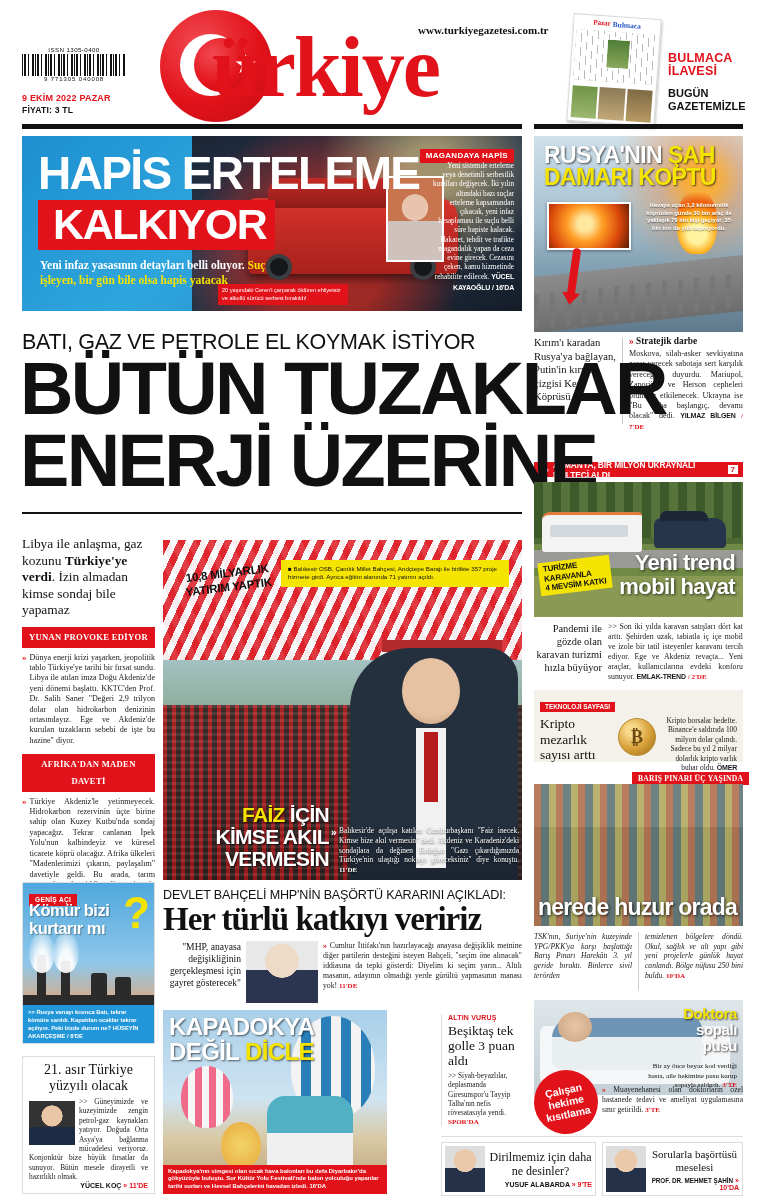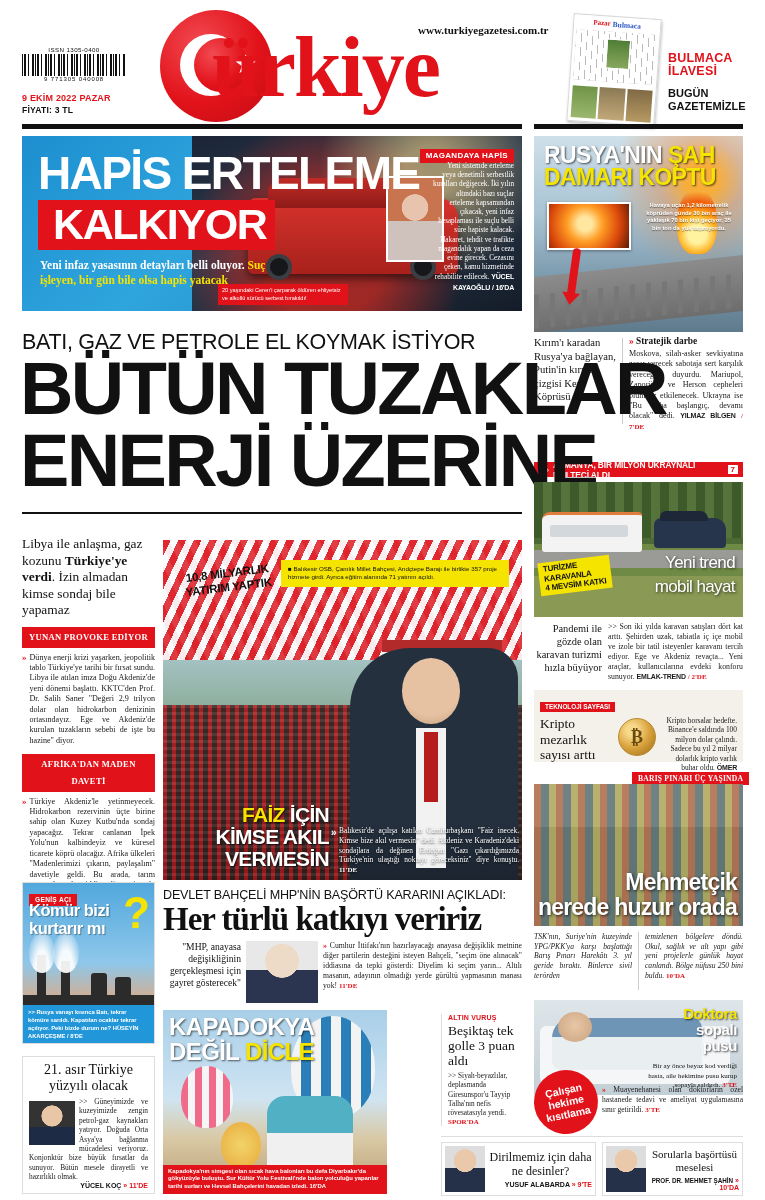--- a/index.html
+++ b/index.html
@@ -247,21 +247,21 @@
      background:repeating-linear-gradient(to right,#3d5a2a 0 9px,#55733a 9px 18px); }
   .car-road { position:absolute; left:0; top:68px; width:209px; height:18px; background:#9a9a96; }
   .caravan { position:absolute; left:8px; top:30px; width:100px; height:40px; background:#f3f3f3;
      border-radius:8px 4px 3px 3px; border-top:3px solid #e07c3c; }
   .caravan:after { content:""; position:absolute; left:8px; top:10px; width:78px; height:12px; background:#d3d8dc; border-radius:2px;}
   .car-suv { position:absolute; left:120px; top:36px; width:72px; height:30px; background:#26344c; border-radius:7px 12px 4px 4px;}
   .car-suv:before { content:""; position:absolute; left:6px; top:-7px; width:48px; height:10px; background:#1d2738; border-radius:6px 8px 0 0;}
   .car-badge { position:absolute; left:5px; bottom:26px; background:#f5e400; padding:2px 5px; transform:rotate(-7deg); }
   .car-badge div { font-size:8px; font-weight:bold; color:#111; line-height:9.5px; letter-spacing:-.2px; }
   .car-h { position:absolute; right:8px; bottom:18px; text-align:right; }
-  .car-h div { font-size:17px; font-weight:normal; color:#fff; line-height:24px; letter-spacing:-.6px; text-shadow:1px 1px 3px rgba(0,0,0,.7);}
+  .car-h div { font-size:22px; font-weight:bold; color:#fff; line-height:24px; letter-spacing:-.6px; text-shadow:1px 1px 3px rgba(0,0,0,.7);}
   .car-under { position:absolute; left:534px; top:622px; width:209px; height:62px; display:flex; gap:6px; }
   .car-lead { width:68px; font-family:"Liberation Serif",serif; font-size:10.4px; line-height:13px; color:#111; text-align:right; }
   .car-txt { flex:1; font-family:"Liberation Serif",serif; font-size:7.8px; line-height:9.9px; color:#1a1a1a; text-align:justify; }
 
   
   .kripto-box { position:absolute; left:534px; top:690px; width:209px; height:72px; background:#f4f1ea; padding:5px 6px; }
   .kripto-kick { display:inline-block; background:#e2121a; color:#fff; font-size:6.4px; font-weight:bold; padding:1.5px 5px; }
   .kripto-flex { display:flex; gap:4px; margin-top:3px; }
   .kripto-h { width:74px; font-family:"Liberation Serif",serif; font-size:13.4px; line-height:15.5px; color:#111;}
   .kripto-coin { width:38px; height:38px; border-radius:50%; margin-top:2px;
@@ -597,21 +597,20 @@
         <span class="byline">ÖMER TEMUR</span>
         <span class="pagref">/ 6'DA</span>
       </div>
     </div>
   </div>
 
   <div class="meh-kick">BARIŞ PINARI ÜÇ YAŞINDA</div>
   <div class="meh-box">
     <div class="meh-bg"></div>
     <div class="meh-h">
-      <div>Mehmetçik</div>
       <div>nerede huzur orada</div>
     </div>
   </div>
   <div class="meh-under">
     <div class="meh-c">TSK'nın, Suriye'nin kuzeyinde YPG/PKK'ya karşı başlattığı Barış Pınarı Harekâtı 3. yıl geride bıraktı. Binlerce sivil terörden</div>
     <div class="meh-vl"></div>
     <div class="meh-c">
       <span>temizlenen bölgelere döndü. Okul, sağlık ve alt yapı gibi yeni projelerle günlük hayat canlandı. Bölge nüfusu 250 bini buldu.</span>
       <span class="pagref" style="font-style:normal;">10'DA</span>
     </div>

